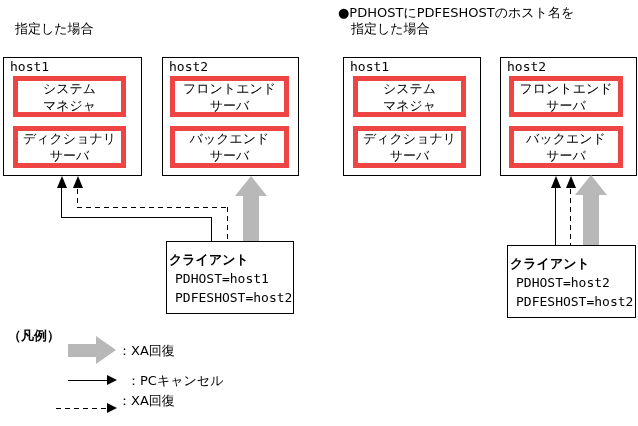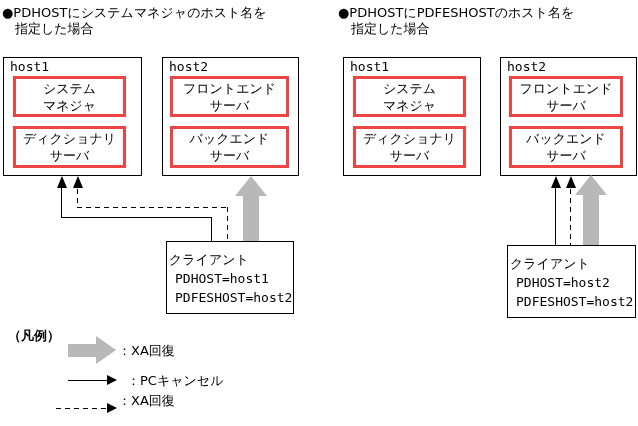--- a/index.html
+++ b/index.html
@@ -5,26 +5,26 @@
   * { margin:0; padding:0; box-sizing:border-box; }
   html,body { background:#fff; }
   .stage{
     position:relative; width:638px; height:426px; background:#fff;
     font-family:"DejaVu Sans", sans-serif; color:#000; overflow:hidden;
   }
   .abs{ position:absolute; }
   .jp{ font-size:13px; line-height:15px; white-space:nowrap; }
   .box{ position:absolute; border:1px solid #000; background:#fff; }
   .hostlabel{ position:absolute; left:6px; top:1px; font-family:"DejaVu Sans Mono", monospace; font-size:13px; }
-  .srvbox{ position:absolute; border:3px solid #ef4444; background:#fff;
+  .srvbox{ position:absolute; border:5px solid #ef4444; background:#fff;
            display:flex; flex-direction:column; align-items:center; justify-content:center;
            font-size:13px; line-height:17px; text-align:center; }
   .clientbox{ position:absolute; border:1px solid #000; background:#fff;
               padding-top:8px; font-size:13px; line-height:19px; }
-  .client-title{ padding-left:2px; }
+  .client-title{ padding-left:2px;font-weight:bold; }
   .client-env{ padding-left:8px; font-family:"DejaVu Sans Mono", monospace; font-size:13px; }
   .hline{ position:absolute; height:0; border-top:1px solid #000; }
   .vline{ position:absolute; width:0; border-left:1px solid #000; }
   .hdash{ position:absolute; height:1px;
           background:repeating-linear-gradient(to right, #000 0 5px, transparent 5px 9px); }
   .vdash{ position:absolute; width:1px;
           background:repeating-linear-gradient(to bottom, #000 0 5px, transparent 5px 9px); }
   .head-up{ position:absolute; width:0; height:0;
             border-left:5px solid transparent; border-right:5px solid transparent;
             border-bottom:12px solid #000; }
@@ -37,21 +37,20 @@
                  border-bottom:20px solid #b8b8b8; }
   .gray-head-right{ position:absolute; width:0; height:0;
                     border-top:14px solid transparent; border-bottom:14px solid transparent;
                     border-left:20px solid #b8b8b8; }
 </style>
 </head>
 <body>
 
 <div class="stage">
 
-  <div class="abs jp" style="left:2px; top:5px;">●PDHOSTにシステムマネジャのホスト名を</div>
   <div class="abs jp" style="left:15px; top:21px;">指定した場合</div>
 
   <div class="box" style="left:3px; top:57px; width:139px; height:119px;">
     <div class="hostlabel">host1</div>
   </div>
   <div class="srvbox" style="left:13px; top:76px; width:113px; height:41px;">
     <div>システム</div>
     <div>マネジャ</div>
   </div>
   <div class="srvbox" style="left:13px; top:126px; width:113px; height:42px;">

